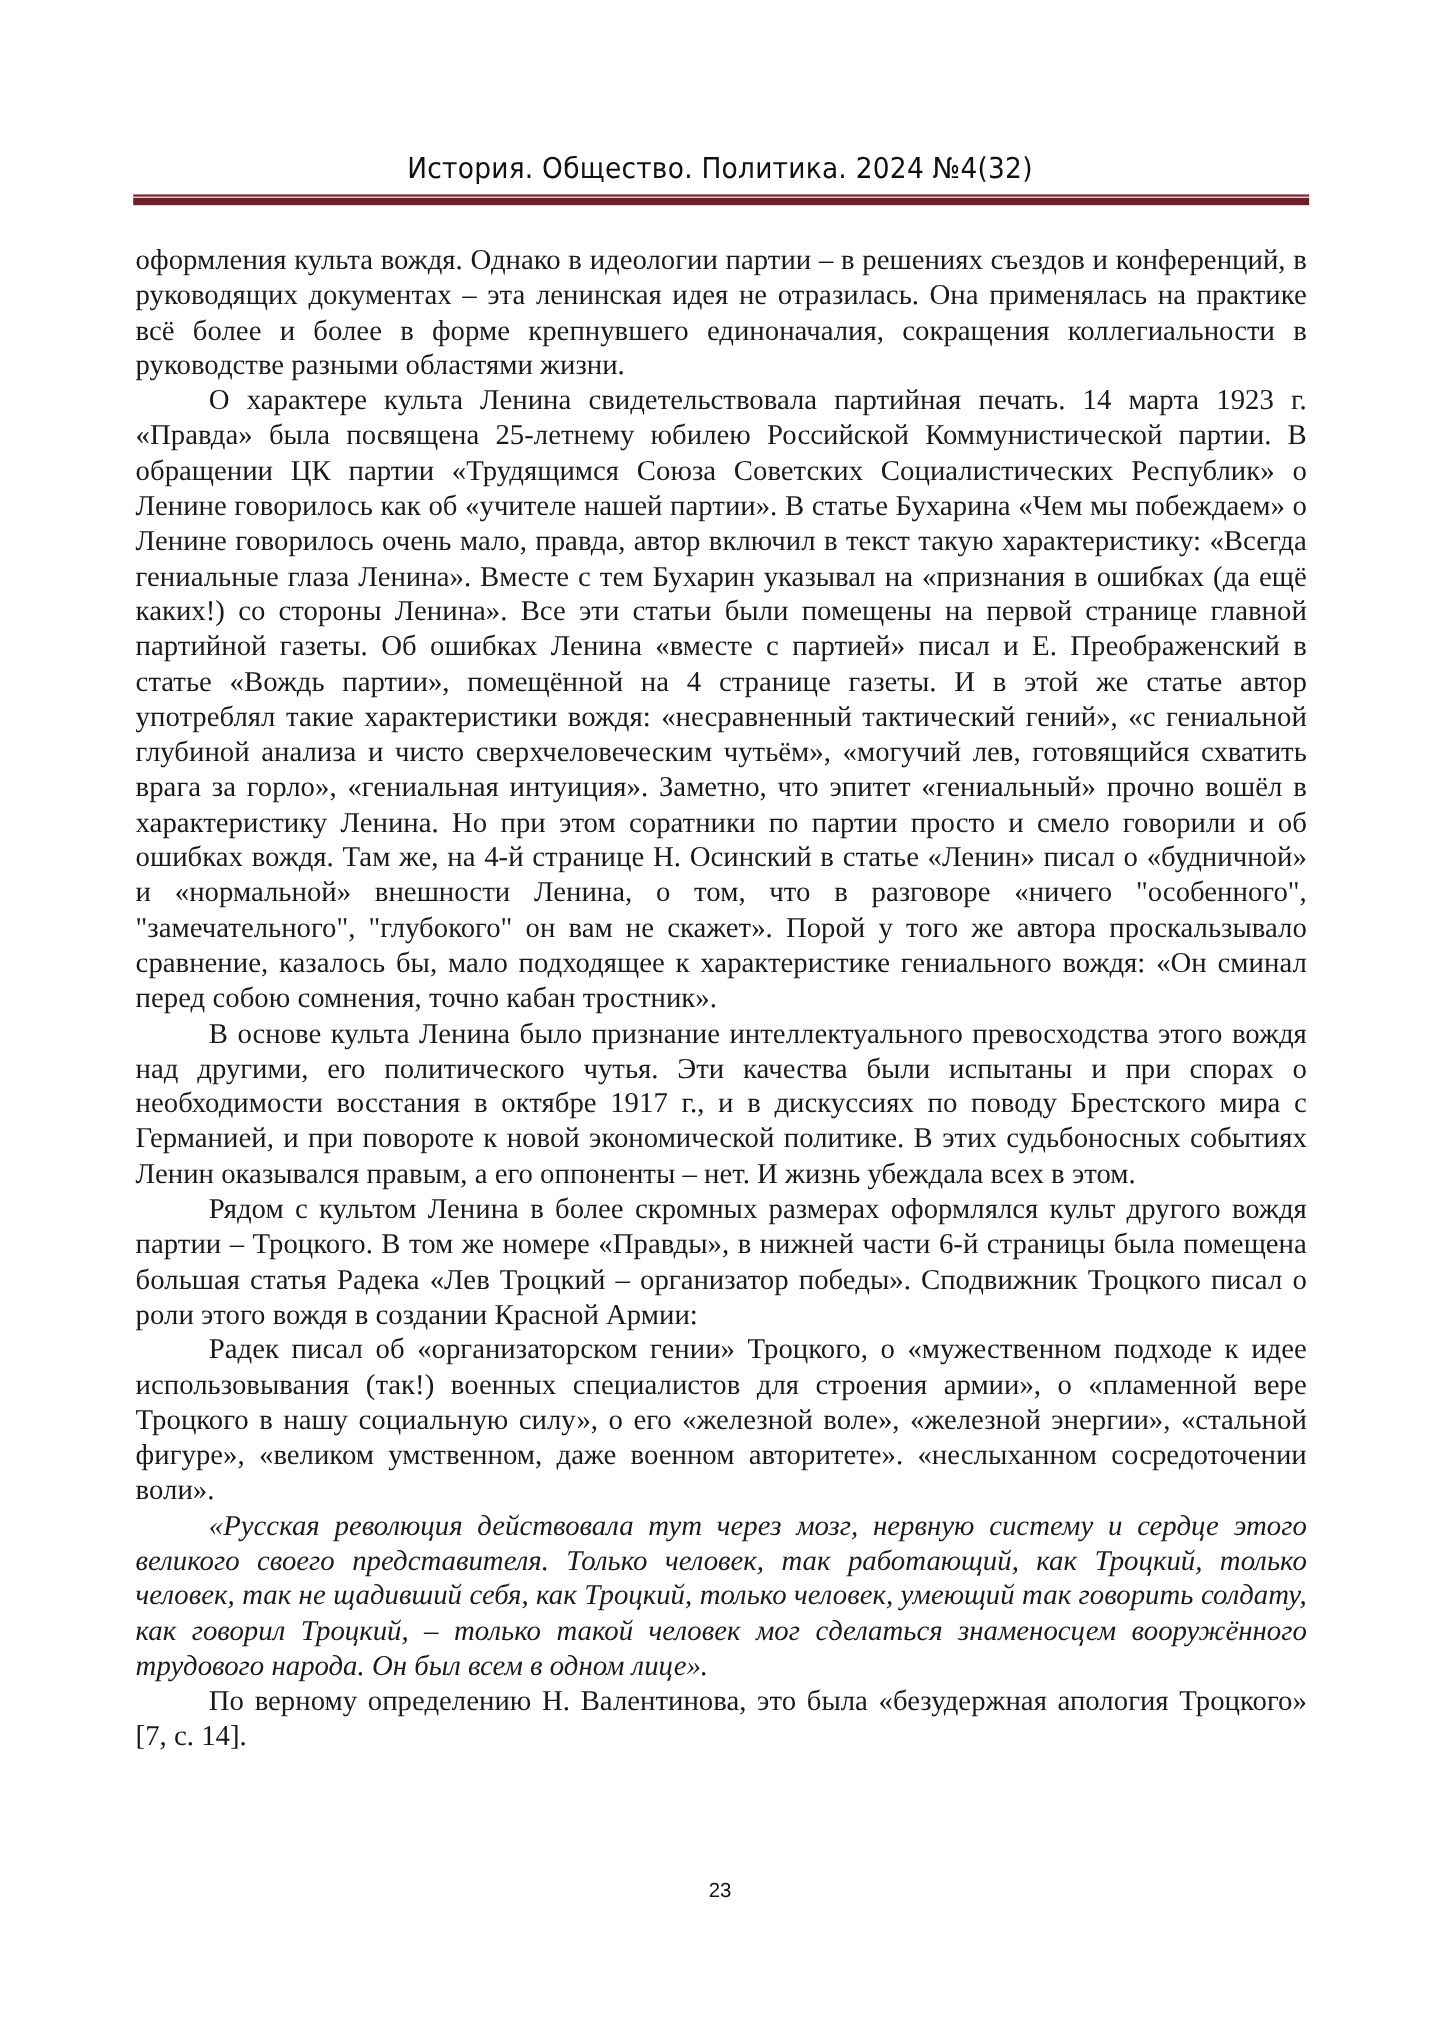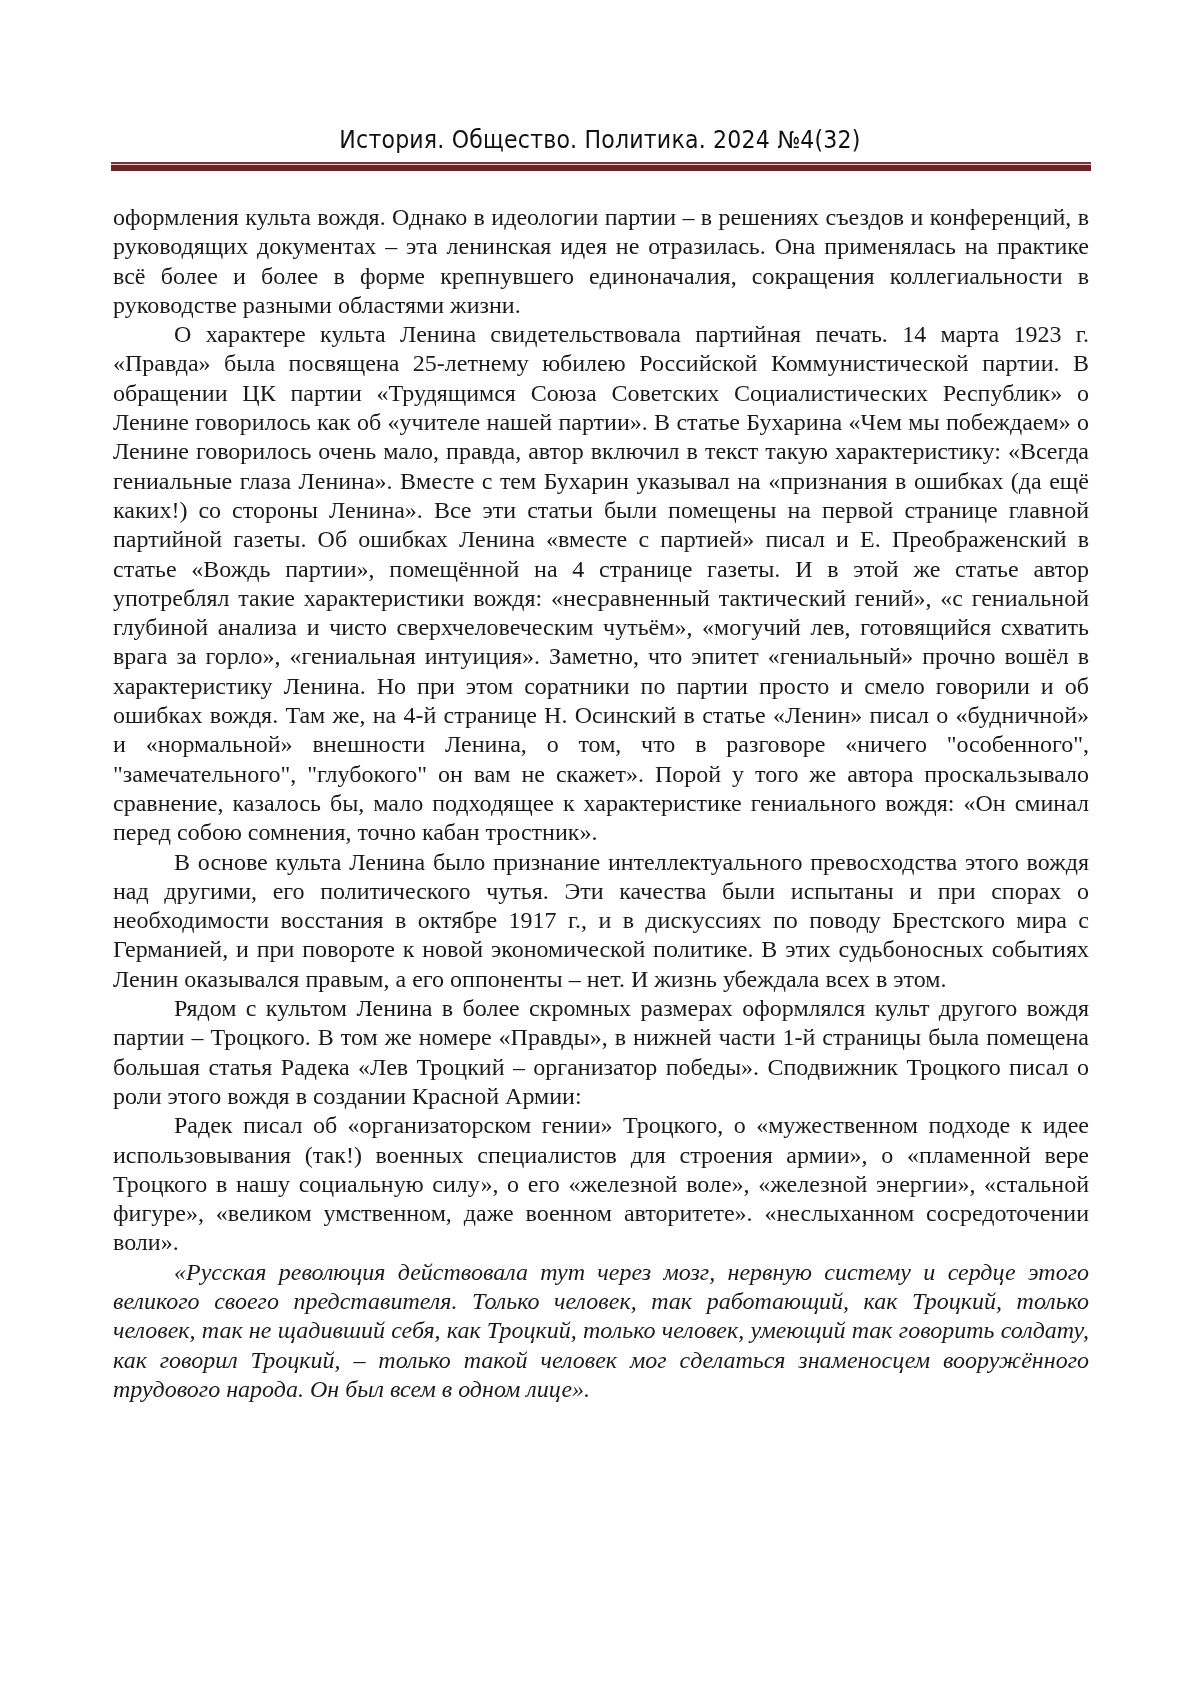--- a/index.html
+++ b/index.html
@@ -40,18 +40,20 @@
   <div class="rule">
     <div class="thin"></div>
     <div class="gap"></div>
     <div class="thick"></div>
   </div>
 
   <div class="body">
     <p>оформления культа вождя.  Однако в идеологии партии – в решениях съездов и конференций, в руководящих документах – эта ленинская идея не отразилась. Она применялась на практике всё более и более в форме крепнувшего единоначалия, сокращения коллегиальности в руководстве разными областями жизни.</p>
     <p class="indent">О характере культа Ленина свидетельствовала партийная печать. 14 марта 1923 г. «Правда» была посвящена 25-летнему юбилею Российской Коммунистической партии. В обращении ЦК партии «Трудящимся Союза Советских Социалистических Республик» о Ленине говорилось как об «учителе нашей партии». В статье Бухарина «Чем мы побеждаем» о Ленине говорилось очень мало, правда, автор включил в текст такую характеристику: «Всегда гениальные глаза Ленина». Вместе с тем Бухарин указывал на «признания в ошибках (да ещё каких!)  со стороны Ленина». Все эти статьи были помещены на первой странице главной партийной газеты.  Об ошибках Ленина «вместе с партией» писал и Е. Преображенский в статье «Вождь партии», помещённой на 4 странице газеты. И в этой же статье автор употреблял такие характеристики вождя: «несравненный тактический гений», «с гениальной глубиной анализа и чисто сверхчеловеческим чутьём», «могучий лев, готовящийся схватить врага за горло», «гениальная интуиция». Заметно, что эпитет «гениальный» прочно вошёл в характеристику Ленина. Но при этом соратники по партии просто и смело говорили и об ошибках вождя. Там же, на 4-й странице Н. Осинский в статье «Ленин» писал о «будничной» и «нормальной» внешности Ленина, о том, что в разговоре «ничего "особенного", "замечательного", "глубокого" он вам не скажет». Порой у того же автора проскальзывало сравнение, казалось бы, мало подходящее к характеристике гениального вождя: «Он сминал перед собою сомнения, точно кабан тростник».</p>
     <p class="indent">В   основе культа Ленина было признание интеллектуального превосходства этого вождя над другими, его политического чутья. Эти качества были испытаны и при спорах о необходимости восстания в октябре 1917 г., и в дискуссиях по поводу Брестского мира с Германией, и при повороте к новой экономической политике. В этих судьбоносных событиях Ленин оказывался правым, а его оппоненты – нет. И жизнь убеждала всех в этом.</p>
-    <p class="indent">Рядом с культом Ленина в более скромных размерах оформлялся культ другого вождя партии – Троцкого. В том же номере «Правды», в нижней части 1-й страницы была помещена большая статья Радека «Лев Троцкий – организатор победы». Сподвижник Троцкого писал о роли этого вождя в создании Красной Армии:</p>
+    <p class="indent">Рядом с культом Ленина в более скромных размерах оформлялся культ другого вождя партии – Троцкого. В том же номере «Правды», в нижней части 6-й страницы была помещена большая статья Радека «Лев Троцкий – организатор победы». Сподвижник Троцкого писал о роли этого вождя в создании Красной Армии:</p>
     <p class="indent">Радек писал об «организаторском гении» Троцкого, о «мужественном подходе к идее использовывания (так!) военных специалистов для строения армии», о «пламенной вере Троцкого в нашу социальную силу», о его «железной воле», «железной энергии», «стальной фигуре», «великом умственном, даже военном авторитете». «неслыханном сосредоточении воли».</p>
     <p class="quote">«Русская революция действовала тут через мозг, нервную систему и сердце этого великого своего представителя. Только человек, так работающий, как Троцкий, только человек, так не щадивший себя, как Троцкий, только человек, умеющий так говорить солдату, как говорил Троцкий, – только такой человек мог сделаться знаменосцем вооружённого трудового народа. Он был всем в одном лице».</p>
+    <p class="indent">По верному определению Н. Валентинова, это была «безудержная апология Троцкого» [7, с. 14].</p>
   </div>
 
+  <div class="page-number">23</div>
 </div>
 
 </body></html>

